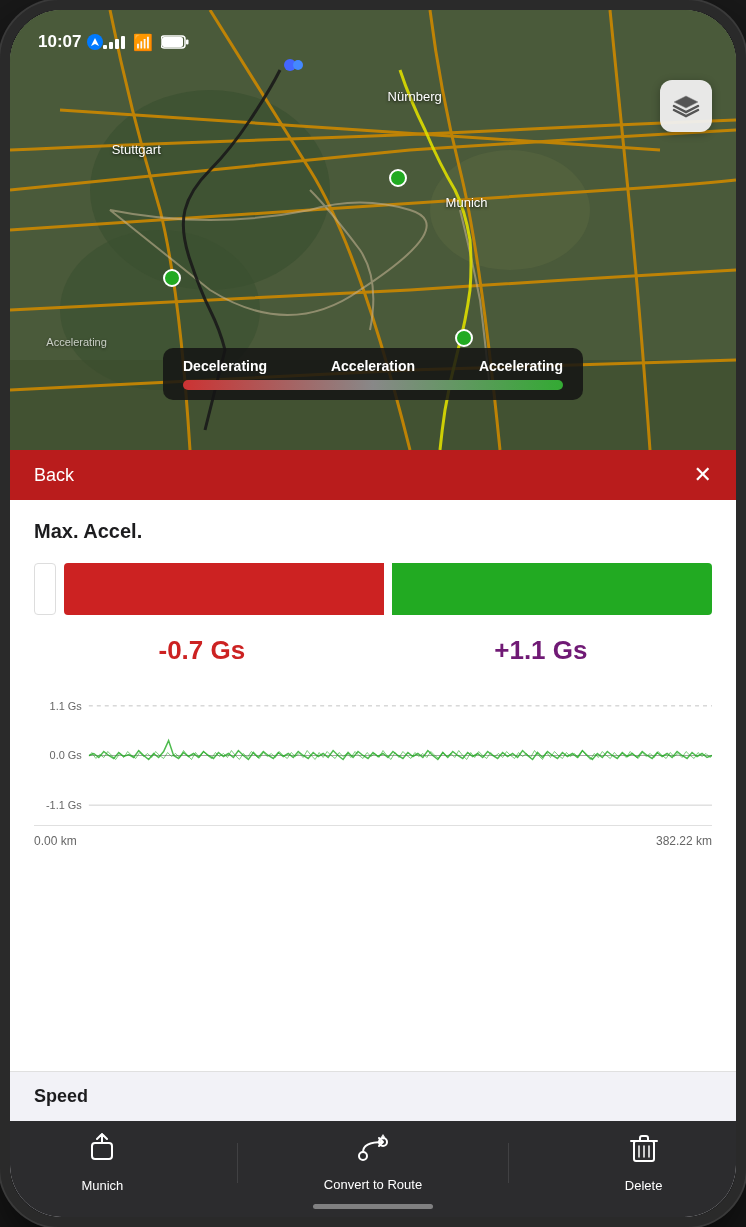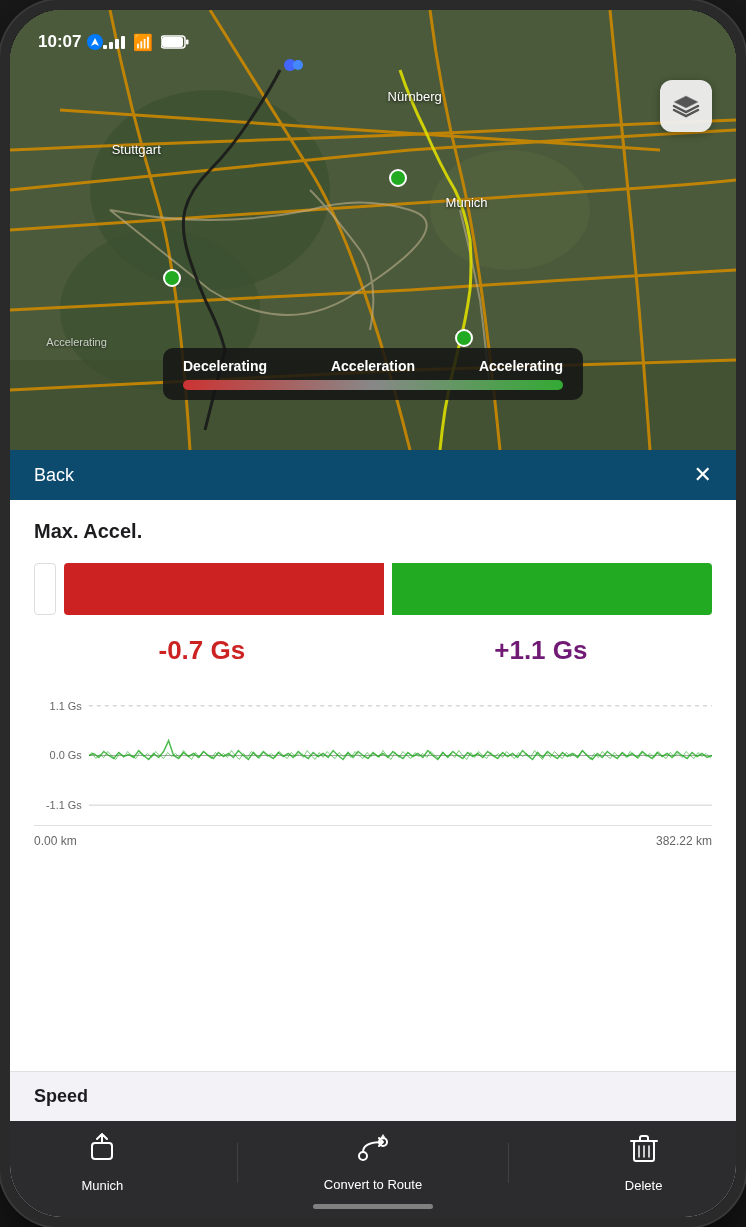--- a/index.html
+++ b/index.html
@@ -143,21 +143,21 @@
       font-weight: 600;
     }
     .legend-gradient {
       width: 100%;
       height: 10px;
       border-radius: 5px;
       background: linear-gradient(to right, #cc3333, #888888, #33aa33);
     }
     
     .panel-header {
-      background: #0c4a6e;
+      background: #b91c1c;
       padding: 14px 24px;
       display: flex;
       align-items: center;
       justify-content: space-between;
     }
     .back-btn {
       color: white;
       font-size: 18px;
       font-weight: 400;
       cursor: pointer;

